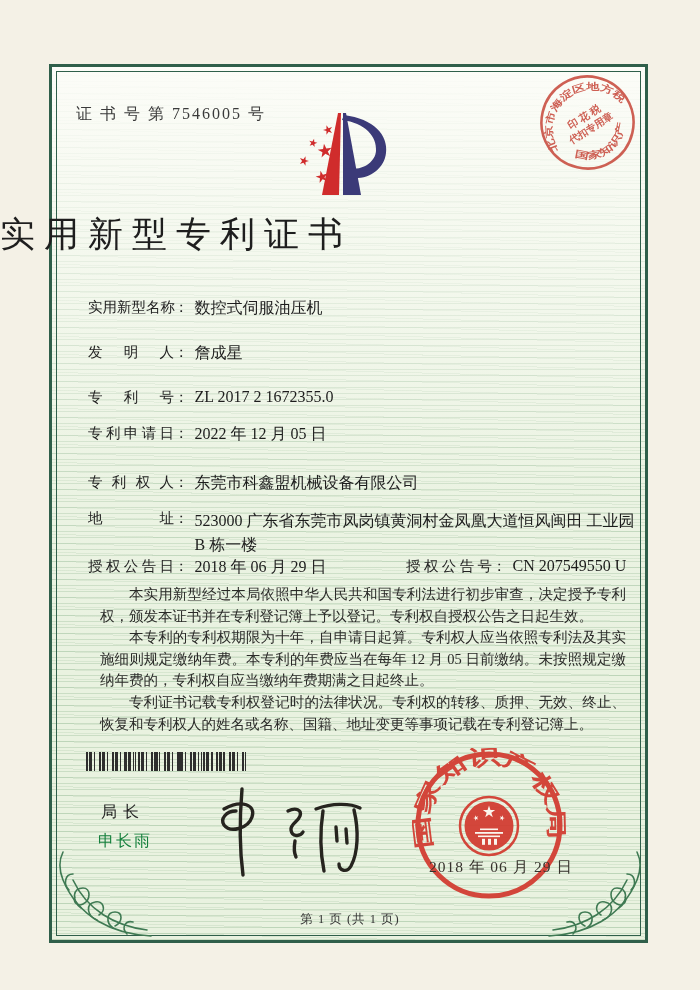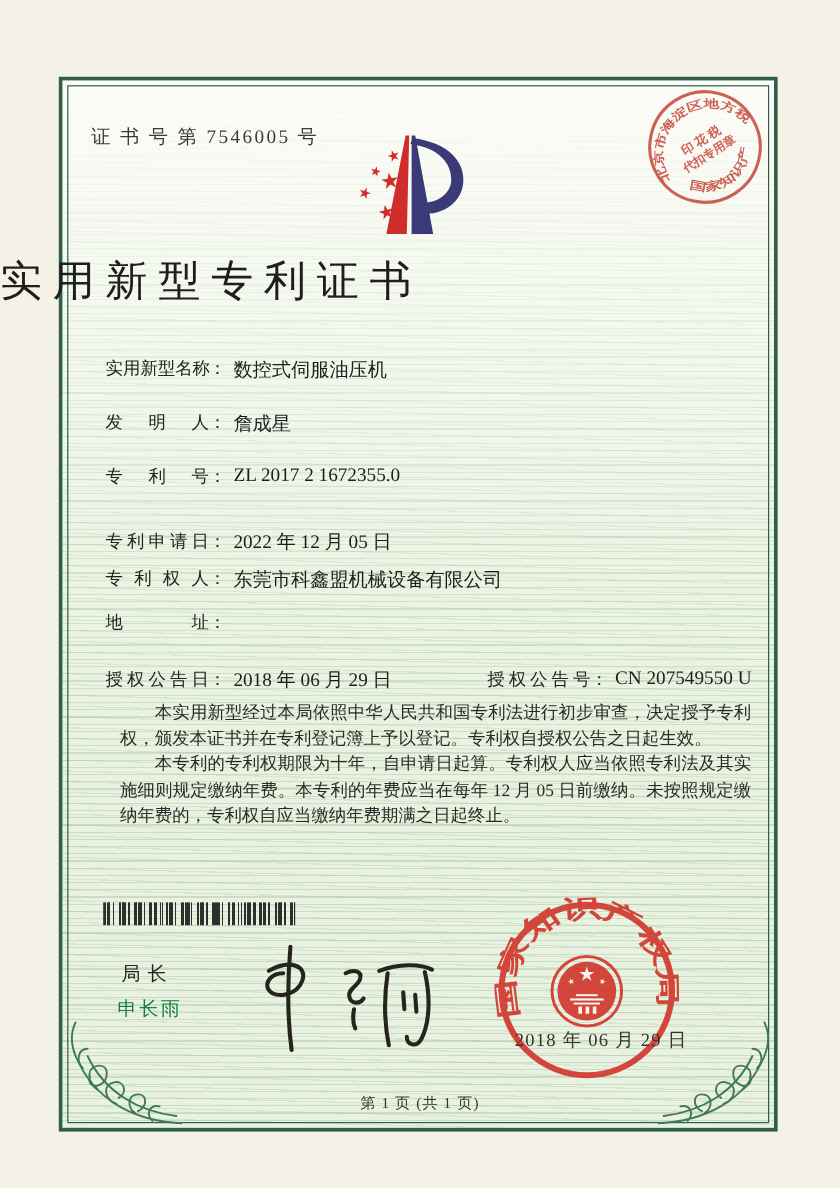--- a/index.html
+++ b/index.html
@@ -26,21 +26,21 @@
   .cert-number{position:absolute;left:76px;top:104px;font-size:16px;letter-spacing:2px;color:#3a3a3a;}
   .logo{position:absolute;left:280px;top:110px;width:114px;height:88px;}
   .title{position:absolute;left:0;right:0;top:211px;text-align:left;
          font-size:35px;letter-spacing:9px;color:#1e1e1e;font-weight:400;}
   
   .field{position:absolute;left:88px;display:flex;align-items:flex-start;}
   .field .lbl{display:inline-block;width:86px;font-size:14.5px;color:#222;
               text-align:justify;text-align-last:justify;white-space:nowrap;flex:none;}
   .field .colon{font-size:14.5px;flex:none;margin-right:6px;}
   .field .val{font-size:16px;color:#1d1d1d;}
-  .f1{top:298px;} .f2{top:343px;} .f3{top:388px;} .f4{top:442px;}
+  .f1{top:298px;} .f2{top:343px;} .f3{top:388px;} .f4{top:424px;}
   .f5{top:473px;} .f6{top:509px;} .f6 .val{width:452px;line-height:24px;}
   .f7{top:557px;} .f8{top:557px;left:406px;}
   
   .body-text{position:absolute;left:100px;top:584px;width:526px;
              font-size:14.5px;line-height:21.6px;color:#2a2a28;text-align:justify;}
   .body-text p{margin:0;text-indent:2em;}
   
   .barcode{position:absolute;left:86px;top:752px;width:160px;height:19px;
     background-image:
       repeating-linear-gradient(90deg,#2e2e2e 0 2px,transparent 2px 3px,#2e2e2e 3px 6px,transparent 6px 8px,#2e2e2e 8px 9px,transparent 9px 13px),
@@ -131,35 +131,37 @@
   <span class="val">2022 年 12 月 05 日</span>
 </div>
 <div class="field f5">
   <span class="lbl">专利权人</span>
     <span class="colon">：</span>
   <span class="val">东莞市科鑫盟机械设备有限公司</span>
 </div>
 <div class="field f6">
   <span class="lbl">地址</span>
     <span class="colon">：</span>
+  <span class="val">523000 广东省东莞市凤岗镇黄洞村金凤凰大道恒风闽田 工业园 B 栋一楼</span>
 </div>
 <div class="field f7">
   <span class="lbl">授权公告日</span>
     <span class="colon">：</span>
   <span class="val">2018 年 06 月 29 日</span>
 </div>
 <div class="field f8">
   <span class="lbl">授权公告号</span>
     <span class="colon">：</span>
   <span class="val">CN 207549550 U</span>
 </div>
 
 <div class="body-text">
   <p>本实用新型经过本局依照中华人民共和国专利法进行初步审查，决定授予专利权，颁发本证书并在专利登记簿上予以登记。专利权自授权公告之日起生效。</p>
   <p>本专利的专利权期限为十年，自申请日起算。专利权人应当依照专利法及其实施细则规定缴纳年费。本专利的年费应当在每年 12 月 05 日前缴纳。未按照规定缴纳年费的，专利权自应当缴纳年费期满之日起终止。</p>
+  <p>专利证书记载专利权登记时的法律状况。专利权的转移、质押、无效、终止、恢复和专利权人的姓名或名称、国籍、地址变更等事项记载在专利登记簿上。</p>
 </div>
 
 <div class="barcode"></div>
 
 <div class="director-title">局长</div>
 <div class="director-name">申长雨</div>
 
 <svg class="signature" viewBox="0 0 172 96">
   <g fill="none" stroke="#26241f" stroke-width="3.4" stroke-linecap="round" stroke-linejoin="round">
     <path d="M46,6 C44,30 43,62 47,92"></path>

